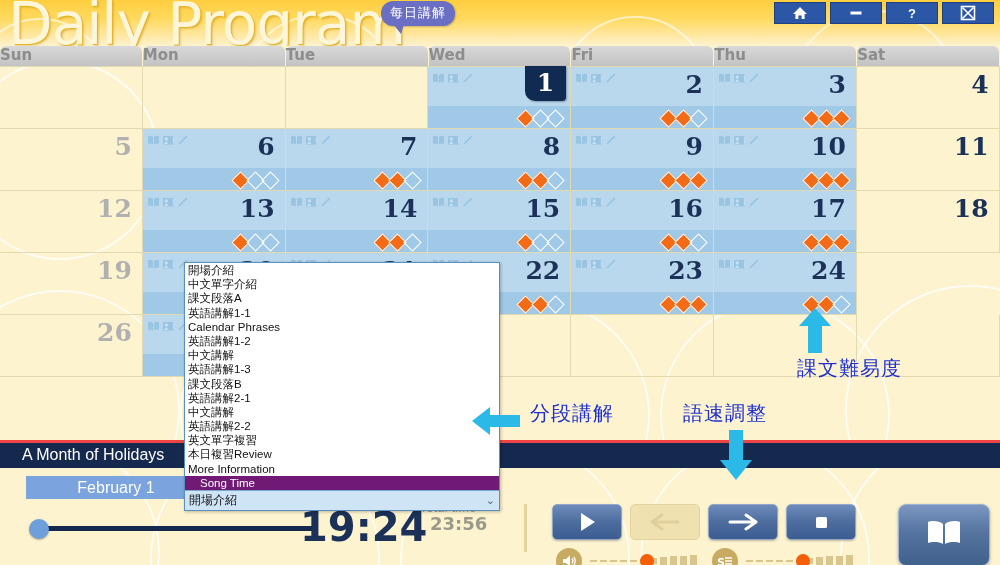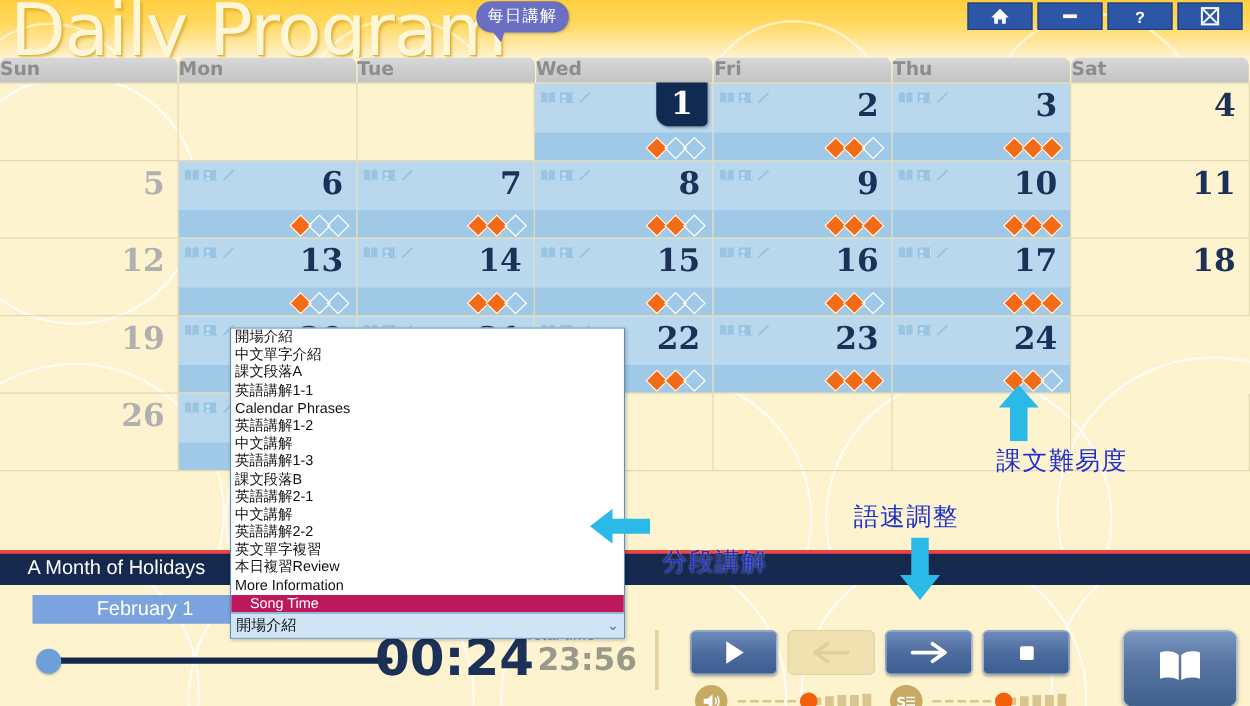--- a/index.html
+++ b/index.html
@@ -115,21 +115,21 @@
 
   
   .dropdown {
     position: absolute; left: 184px; top: 262px; width: 316px;
     z-index: 20; font-size: 11.5px;
     border: 1px solid #5a8fc0; background: #fff;
     box-shadow: 1px 1px 3px rgba(0,0,0,.25);
   }
   .dd-list { background: #fff; }
   .dd-item { padding: 0 3px; line-height: 14.2px; height: 14.2px; color: #111; white-space: nowrap; cursor: pointer; }
-  .dd-item.sel { background: #be185d; color: #fff; padding-left: 15px; }
+  .dd-item.sel { background: #701a75; color: #fff; padding-left: 15px; }
   .dd-combo {
     display: flex; align-items: center; justify-content: space-between;
     background: #cfe4f5; border-top: 1px solid #7aa8cf;
     height: 20px; padding: 0 4px; font-size: 12px; color: #111; cursor: pointer;
   }
   .dd-combo .chev { color: #4a6b8a; font-size: 11px; }
 
   
   .anno {
     position: absolute; color: #2030c8; font-size: 20px; z-index: 25;
@@ -176,21 +176,21 @@
     position: absolute; left: 300px; top: 36px;
     font-size: 40px; font-weight: bold; color: #1b3158;
     font-family: "DejaVu Sans", sans-serif;
   }
   .total-label {
     position: absolute; left: 420px; top: 33px;
     font-size: 12px; color: #9a9a8a; letter-spacing: .5px;
   }
   .total-time {
     position: absolute; left: 430px; top: 45px;
-    font-size: 25px; font-weight: bold; color: #9a9a8a;
+    font-size: 18px; font-weight: bold; color: #9a9a8a;
     font-family: "DejaVu Sans", sans-serif;
   }
   .divider {
     position: absolute; left: 524px; top: 36px; width: 3px; height: 48px;
     background: #e4d39b;
   }
   .transport { position: absolute; left: 552px; top: 36px; display: flex; gap: 8px; }
   .tbtn {
     width: 70px; height: 36px; border-radius: 5px;
     background: linear-gradient(180deg,#6e8cbb 0%,#4d6d9f 50%,#3c5d91 100%);
@@ -799,21 +799,21 @@
       </div>
   </div>
 
   <div class="anno" style="left:760px; top:355px;margin-left:37px;">課文難易度</div>
   <div class="arrow" style="left:797px; top:308px;">
     <svg width="36" height="45" viewBox="0 0 36 45">
         <path d="M18 0 L34 18 L25 18 L25 45 L11 45 L11 18 L2 18 Z" fill="#2bb9e8"></path>
       </svg>
   </div>
 
-  <div class="anno" style="left:530px; top:400px;margin-top:36px;">分段講解</div>
+  <div class="anno" style="left:530px; top:400px;">分段講解</div>
   <div class="arrow" style="left:472px; top:405px;">
     <svg width="48" height="32" viewBox="0 0 48 32">
         <path d="M0 16 L18 2 L18 10 L48 10 L48 22 L18 22 L18 30 Z" fill="#2bb9e8"></path>
       </svg>
   </div>
 
   <div class="anno" style="left:683px; top:400px;">語速調整</div>
   <div class="arrow" style="left:718px; top:430px;">
     <svg width="36" height="50" viewBox="0 0 36 50">
         <path d="M18 50 L34 30 L25 30 L25 0 L11 0 L11 30 L2 30 Z" fill="#2bb9e8"></path>
@@ -858,21 +858,21 @@
         <div class="c" style="left:840px; top:-35px; width:245px; height:245px;"></div>
       </div>
 
       <div class="datebar">February 1</div>
 
       <div class="seek">
         <div class="seek-track"></div>
         <div class="seek-knob" id="seek-knob" style="left: 5.4px;"></div>
       </div>
 
-      <div class="cur-time">00:24</div>
+      <div class="cur-time">19:24</div>
       <div class="total-label">Total time</div>
       <div class="total-time">23:56</div>
 
       <div class="divider"></div>
 
       <div class="transport">
         <div class="tbtn">
           <span>
             <svg width="22" height="22" viewBox="0 0 22 22">
                 <path d="M5 2 L19 11 L5 20 Z" fill="#fff"></path>

